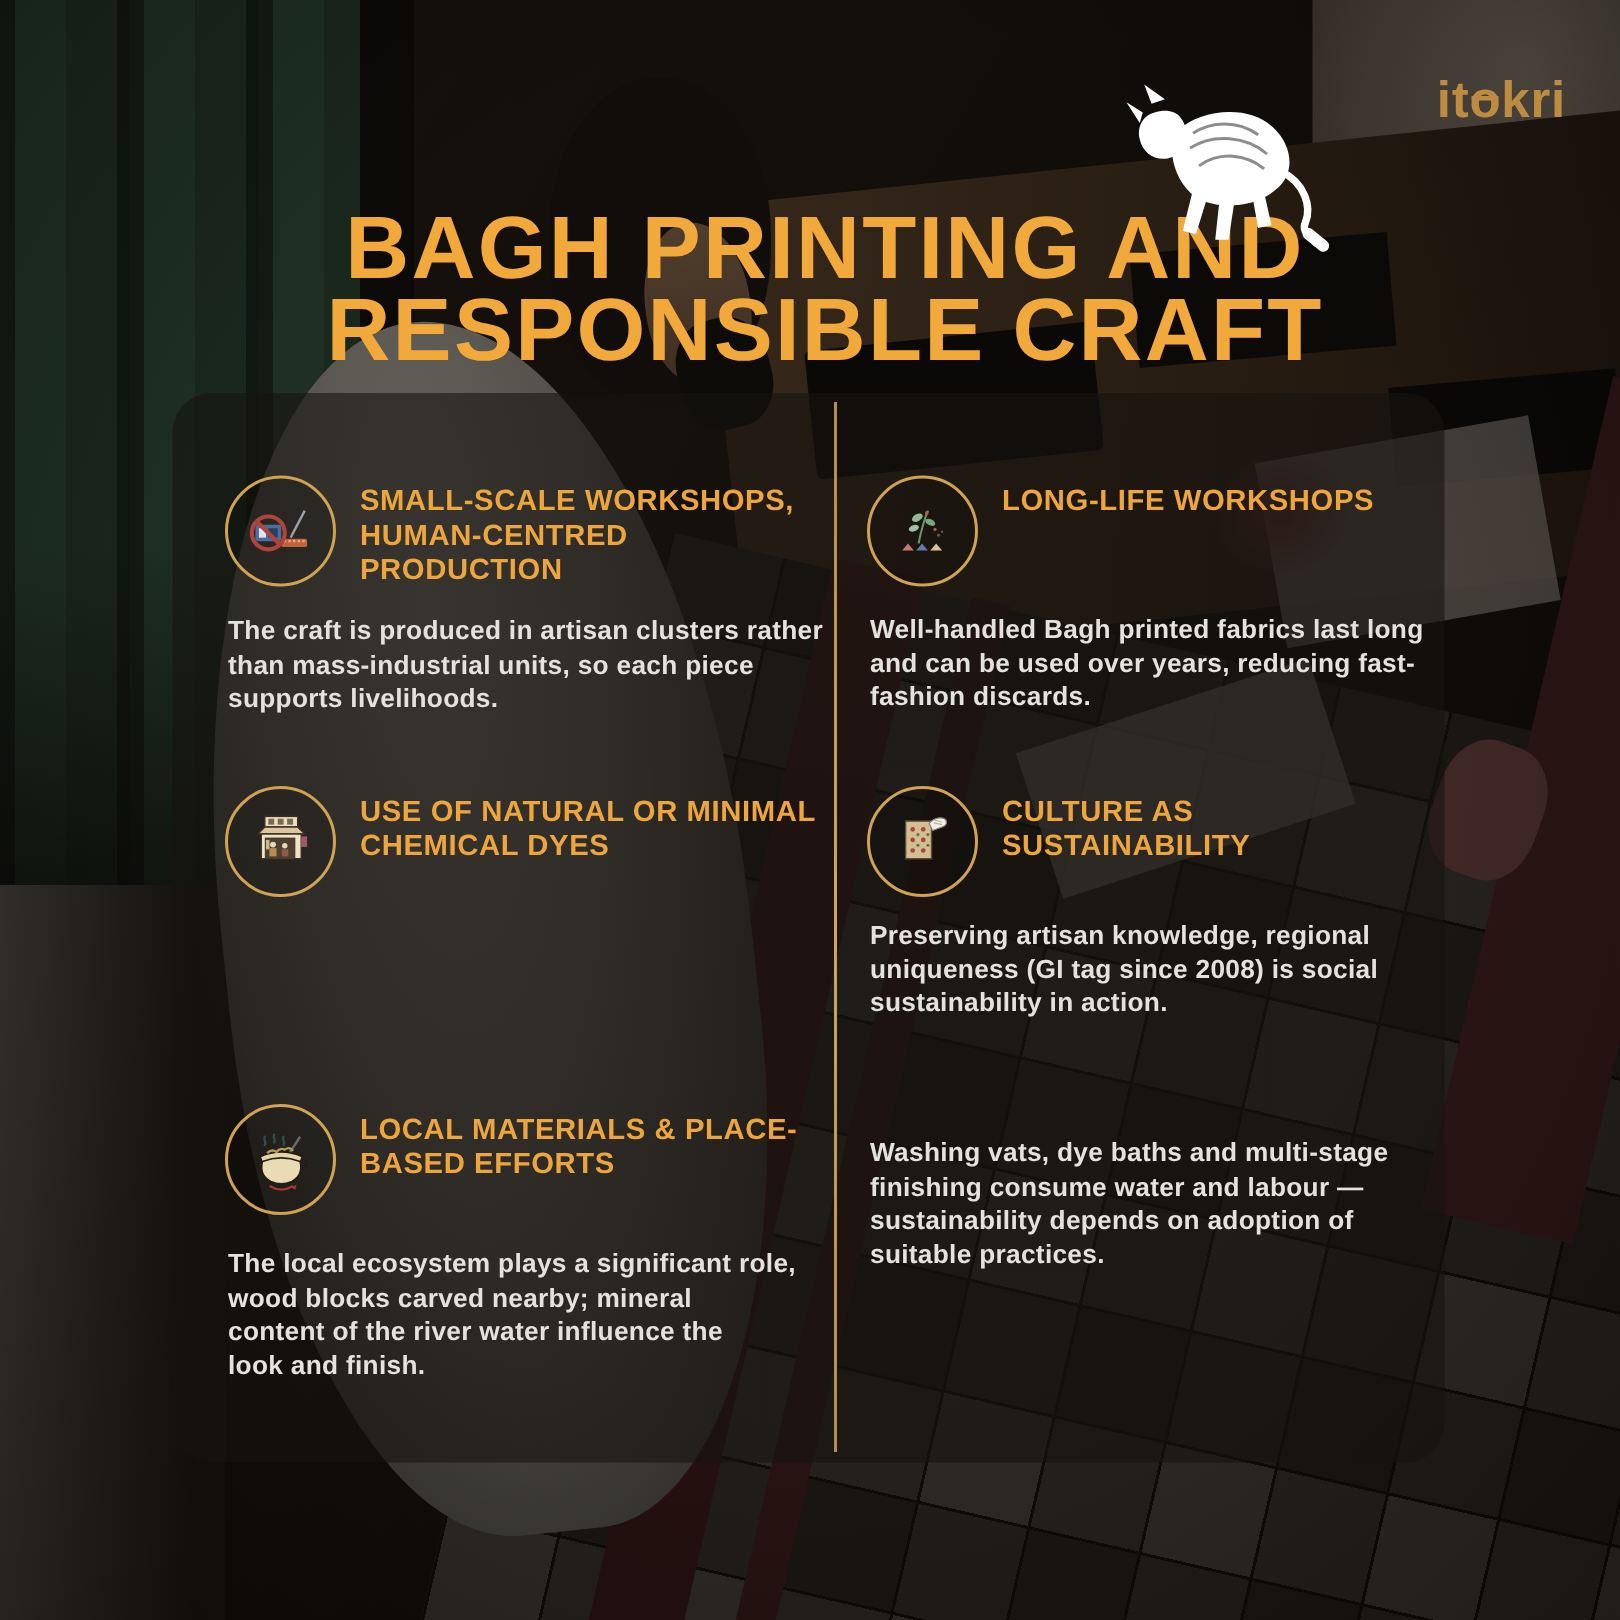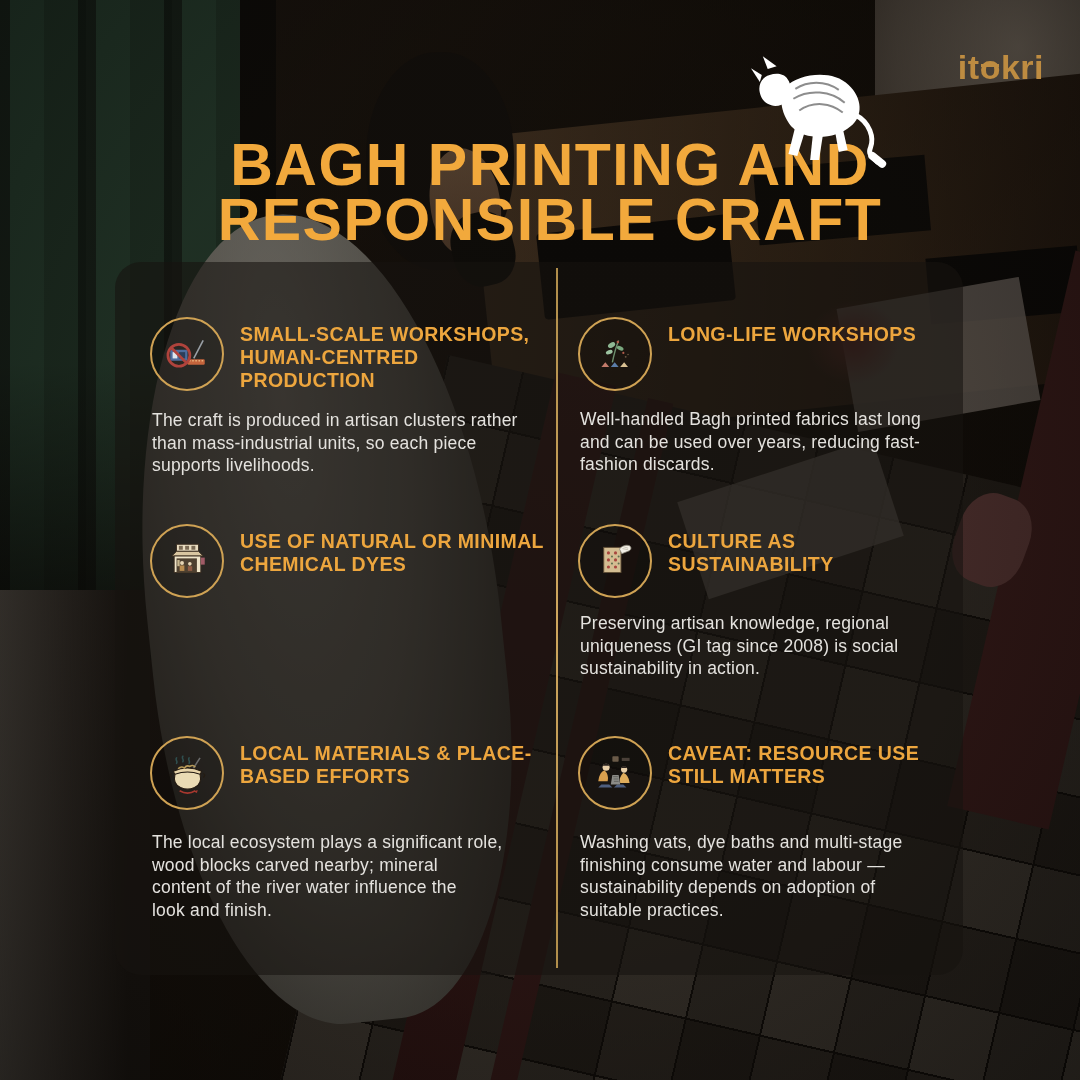--- a/index.html
+++ b/index.html
@@ -71,21 +71,21 @@
   #sec2,#sec4,#sec6{width:384px;}
   #sec1{left:150px;top:317px;} #sec2{left:578px;top:317px;}
   #sec3{left:150px;top:524px;} #sec4{left:578px;top:524px;}
   #sec5{left:150px;top:736px;} #sec6{left:578px;top:736px;}
   .head{display:flex;align-items:flex-start;}
   .ring{width:70px;height:70px;border:2px solid #CFA254;border-radius:50%;flex:0 0 auto;
     display:flex;align-items:center;justify-content:center;background:rgba(0,0,0,.14);}
   .ring svg{width:47px;height:47px;display:block;}
   .sec h3{margin:6px 0 0 16px;font-size:19.5px;font-weight:700;line-height:23px;
     letter-spacing:.4px;color:#EDA63E;white-space:pre-line;}
-  .sec p{margin:16px 0 0 2px;font-size:17.5px;font-weight:400;line-height:22.5px;
+  .sec p{margin:16px 0 0 2px;font-size:17.5px;font-weight:700;line-height:22.5px;
     letter-spacing:.2px;color:#E4E2DE;white-space:pre-line;}
   .row1 p{margin-top:17px;} .row2 p{margin-top:14px;} .row3 p{margin-top:21px;}
 </style>
 </head>
 <body>
 
 <div class="canvas">
 
   <div class="bg">
     <div class="bg-base"></div>
@@ -252,39 +252,19 @@
       <h3>LOCAL MATERIALS &amp; PLACE-
 BASED EFFORTS</h3>
     </div>
     <p>The local ecosystem plays a significant role,
 wood blocks carved nearby; mineral
 content of the river water influence the
 look and finish.</p>
   </div>
 
   <div class="sec row3" id="sec6">
-    <div class="head">
-      <div class="ring">
-        <svg viewBox="0 0 60 60">
-          <rect x="26" y="8" width="8" height="7" rx="1" fill="#6a5a48"></rect>
-          <rect x="38" y="10" width="10" height="4" fill="#4a4038"></rect>
-          <circle cx="18" cy="22" r="4.5" fill="#e8cfa8"></circle>
-          <path d="M13.5 20 a5 5 0 0 1 9 0 Z" fill="#2b2420"></path>
-          <path d="M16 26 q-7 3 -8 14 l12 0 q2 -8 -4 -14" fill="#d99f4e"></path>
-          <circle cx="41" cy="25" r="4" fill="#e8cfa8"></circle>
-          <path d="M37 23 a4.5 4.5 0 0 1 8 0 Z" fill="#2b2420"></path>
-          <path d="M40 29 q7 3 8 13 l-12 0 q-2 -7 4 -13" fill="#e0ad5c"></path>
-          <path d="M8 48 l4 -4 10 0 4 4 Z" fill="#4e5e7e"></path>
-          <path d="M28 48 l4 -4 8 0 4 4 Z" fill="#4e5e7e"></path>
-          <path d="M26 32 l8 0 2 12 -12 0 Z" fill="#8c8c88"></path>
-          <path d="M27 34 h6 M27.5 37 h6 M28 40 h6" stroke="#5a5a56" stroke-width="1"></path>
-        </svg>
-      </div>
-      <h3>CAVEAT: RESOURCE USE
-STILL MATTERS</h3>
-    </div>
     <p>Washing vats, dye baths and multi-stage
 finishing consume water and labour —
 sustainability depends on adoption of
 suitable practices.</p>
   </div>
 
 </div>
 
 </body></html>

